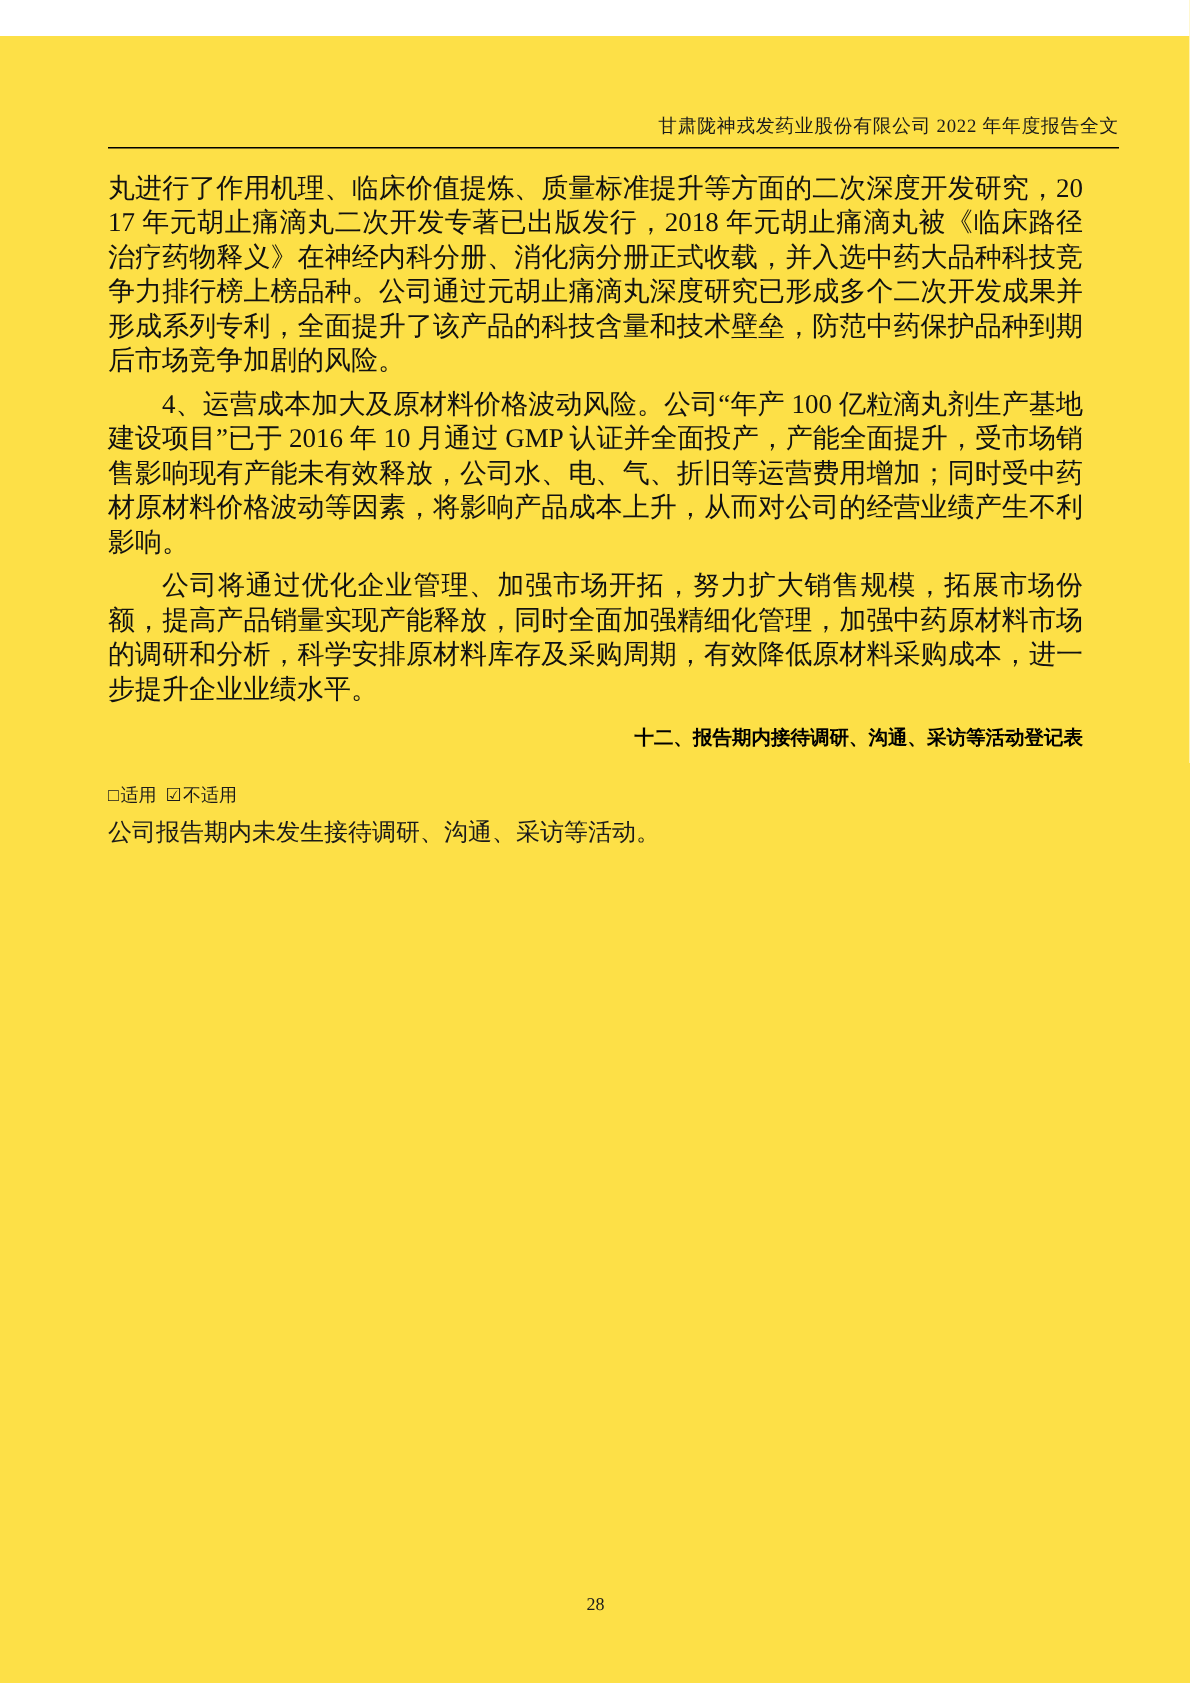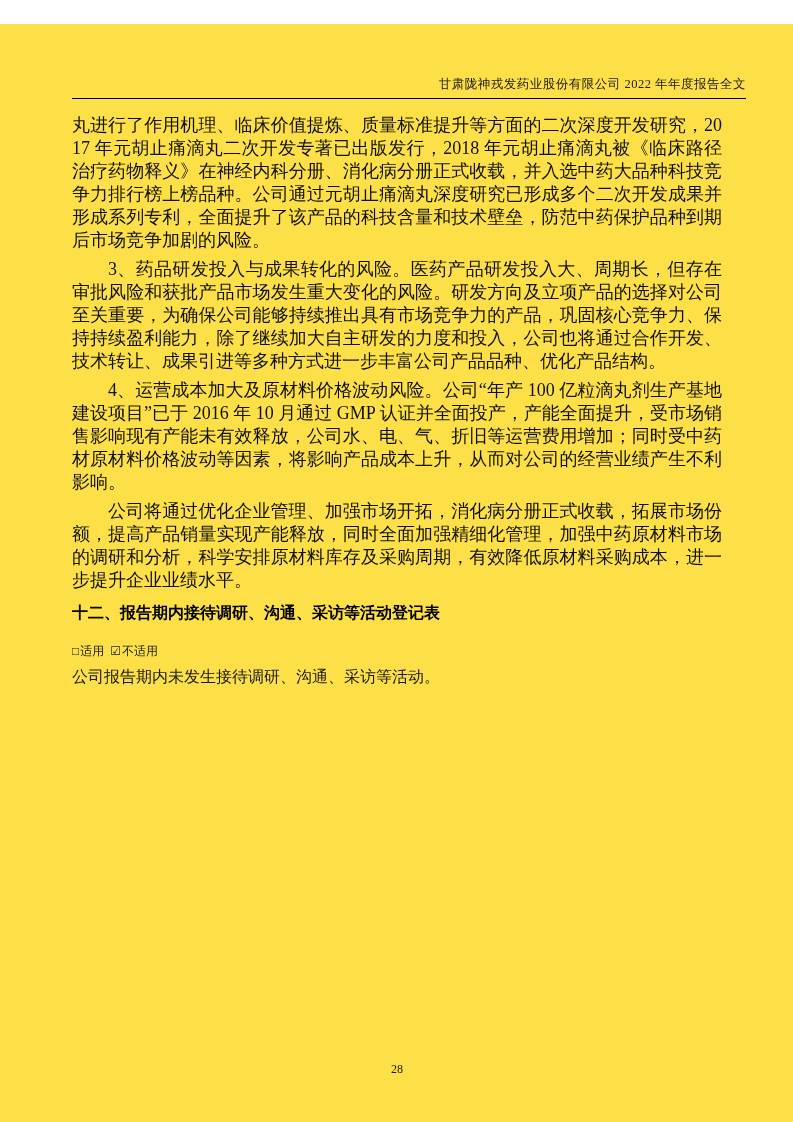--- a/index.html
+++ b/index.html
@@ -36,25 +36,26 @@
   .para {
     font-size: 18px;
     line-height: 23px;
     text-align: justify;
     text-justify: inter-ideograph;
     margin: 0 0 6px 0;
     word-break: break-all;
   }
   .para.indent { text-indent: 2em; }
   .section-heading {
-    font-size: 16px;
+    font-size: 13px;
     line-height: 22px;
     font-weight: bold;
     margin: 10px 0 18px 0;
     color: #000000;
+    text-align: right;
   }
   .check-row {
     font-size: 12px;
     line-height: 18px;
     margin: 0 0 8px 0;
     color: #1a1a1a;
   }
   .check-item { margin-right: 6px; }
   .check-icon { margin-right: 1px; font-size: 12px; }
   .note {
@@ -77,23 +78,22 @@
 <body>
 
 <div class="page">
 
   <div class="page-header">
     <span>甘肃陇神戎发药业股份有限公司 2022 年年度报告全文</span>
   </div>
 
   <div class="page-body">
     <p class="para">丸进行了作用机理、临床价值提炼、质量标准提升等方面的二次深度开发研究，2017 年元胡止痛滴丸二次开发专著已出版发行，2018 年元胡止痛滴丸被《临床路径治疗药物释义》在神经内科分册、消化病分册正式收载，并入选中药大品种科技竞争力排行榜上榜品种。公司通过元胡止痛滴丸深度研究已形成多个二次开发成果并形成系列专利，全面提升了该产品的科技含量和技术壁垒，防范中药保护品种到期后市场竞争加剧的风险。</p>
-    <p class="para indent">3、药品研发投入与成果转化的风险。医药产品研发投入大、周期长，但存在审批风险和获批产品市场发生重大变化的风险。研发方向及立项产品的选择对公司至关重要，为确保公司能够持续推出具有市场竞争力的产品，巩固核心竞争力、保持持续盈利能力，除了继续加大自主研发的力度和投入，公司也将通过合作开发、技术转让、成果引进等多种方式进一步丰富公司产品品种、优化产品结构。</p>
     <p class="para indent">4、运营成本加大及原材料价格波动风险。公司“年产 100 亿粒滴丸剂生产基地建设项目”已于 2016 年 10 月通过 GMP 认证并全面投产，产能全面提升，受市场销售影响现有产能未有效释放，公司水、电、气、折旧等运营费用增加；同时受中药材原材料价格波动等因素，将影响产品成本上升，从而对公司的经营业绩产生不利影响。</p>
-    <p class="para indent">公司将通过优化企业管理、加强市场开拓，消化病分册正式收载，拓展市场份额，提高产品销量实现产能释放，同时全面加强精细化管理，加强中药原材料市场的调研和分析，科学安排原材料库存及采购周期，有效降低原材料采购成本，进一步提升企业业绩水平。</p>
+    <p class="para indent">公司将通过优化企业管理、加强市场开拓，努力扩大销售规模，拓展市场份额，提高产品销量实现产能释放，同时全面加强精细化管理，加强中药原材料市场的调研和分析，科学安排原材料库存及采购周期，有效降低原材料采购成本，进一步提升企业业绩水平。</p>
 
     <h2 class="section-heading">十二、报告期内接待调研、沟通、采访等活动登记表</h2>
 
     <div class="check-row">
       <span class="check-item"><span class="check-icon">□</span><span>适用</span></span><span class="check-item"><span class="check-icon">☑</span><span>不适用</span></span>
     </div>
 
     <p class="note">公司报告期内未发生接待调研、沟通、采访等活动。</p>
   </div>
 

